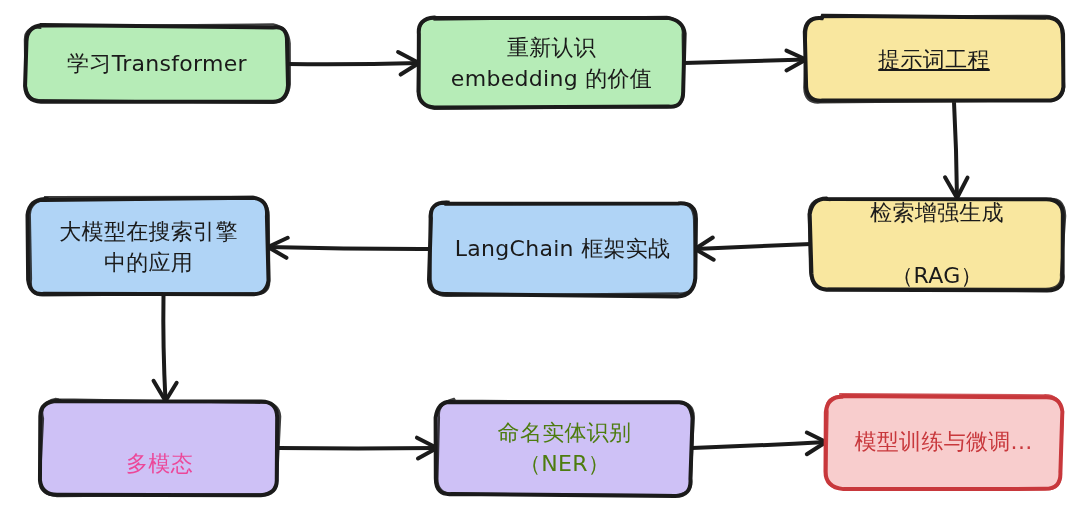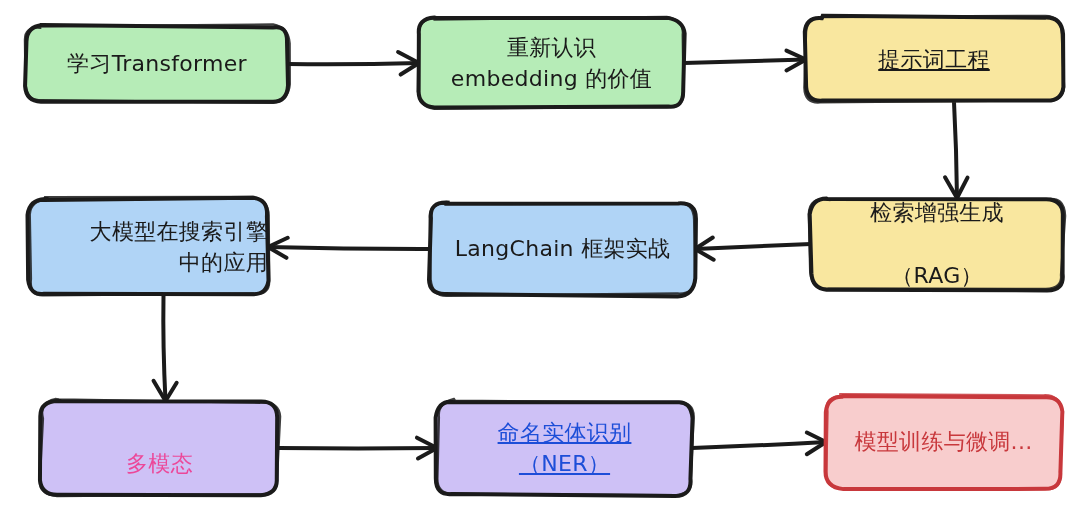--- a/index.html
+++ b/index.html
@@ -150,30 +150,30 @@
       <div class="node-hit" style="left: 806px; top: 17px; width: 256px; height: 85px;"></div>
       <div class="node-label" style="left: 811px; top: 198px; width: 252px; height: 92px; color: rgb(26, 26, 26); justify-content: space-between;">
         <span class="line1">检索增强生成</span>
         <span class="line2">（RAG）</span>
       </div>
       <div class="node-hit" style="left: 811px; top: 198px; width: 252px; height: 92px;"></div>
       <div class="node-label" style="left: 430px; top: 203px; width: 265px; height: 92px; color: rgb(26, 26, 26);">
         <span class="line1">LangChain 框架实战</span>
       </div>
       <div class="node-hit" style="left: 430px; top: 203px; width: 265px; height: 92px;"></div>
-      <div class="node-label" style="left: 29px; top: 199px; width: 239px; height: 96px; color: rgb(26, 26, 26); align-items: flex-end;">
+      <div class="node-label" style="left: 29px; top: 199px; width: 239px; height: 96px; color: rgb(26, 26, 26);">
         <span class="line1">大模型在搜索引擎</span>
         <span class="line2">中的应用</span>
       </div>
       <div class="node-hit" style="left: 29px; top: 199px; width: 239px; height: 96px;"></div>
       <div class="node-label" style="left: 41px; top: 401px; width: 237px; height: 94px; color: #ec4899; margin-top: 16px;">
         <span class="line1">多模态</span>
       </div>
       <div class="node-hit" style="left: 41px; top: 401px; width: 237px; height: 94px;"></div>
-      <div class="node-label" style="left: 437px; top: 401px; width: 255px; height: 94px; color: #1d4ed8; text-decoration: underline;">
+      <div class="node-label" style="left: 437px; top: 401px; width: 255px; height: 94px; color: #4d7c0f;">
         <span class="line1">命名实体识别</span>
         <span class="line2">（NER）</span>
       </div>
       <div class="node-hit" style="left: 437px; top: 401px; width: 255px; height: 94px;"></div>
       <div class="node-label red-text" style="left: 826px; top: 396px; width: 235px; height: 92px; color: rgb(200, 56, 60);">
         <span class="line1">模型训练与微调...</span>
       </div>
       <div class="node-hit" style="left: 826px; top: 396px; width: 235px; height: 92px;"></div>
     </div>
 </div>

